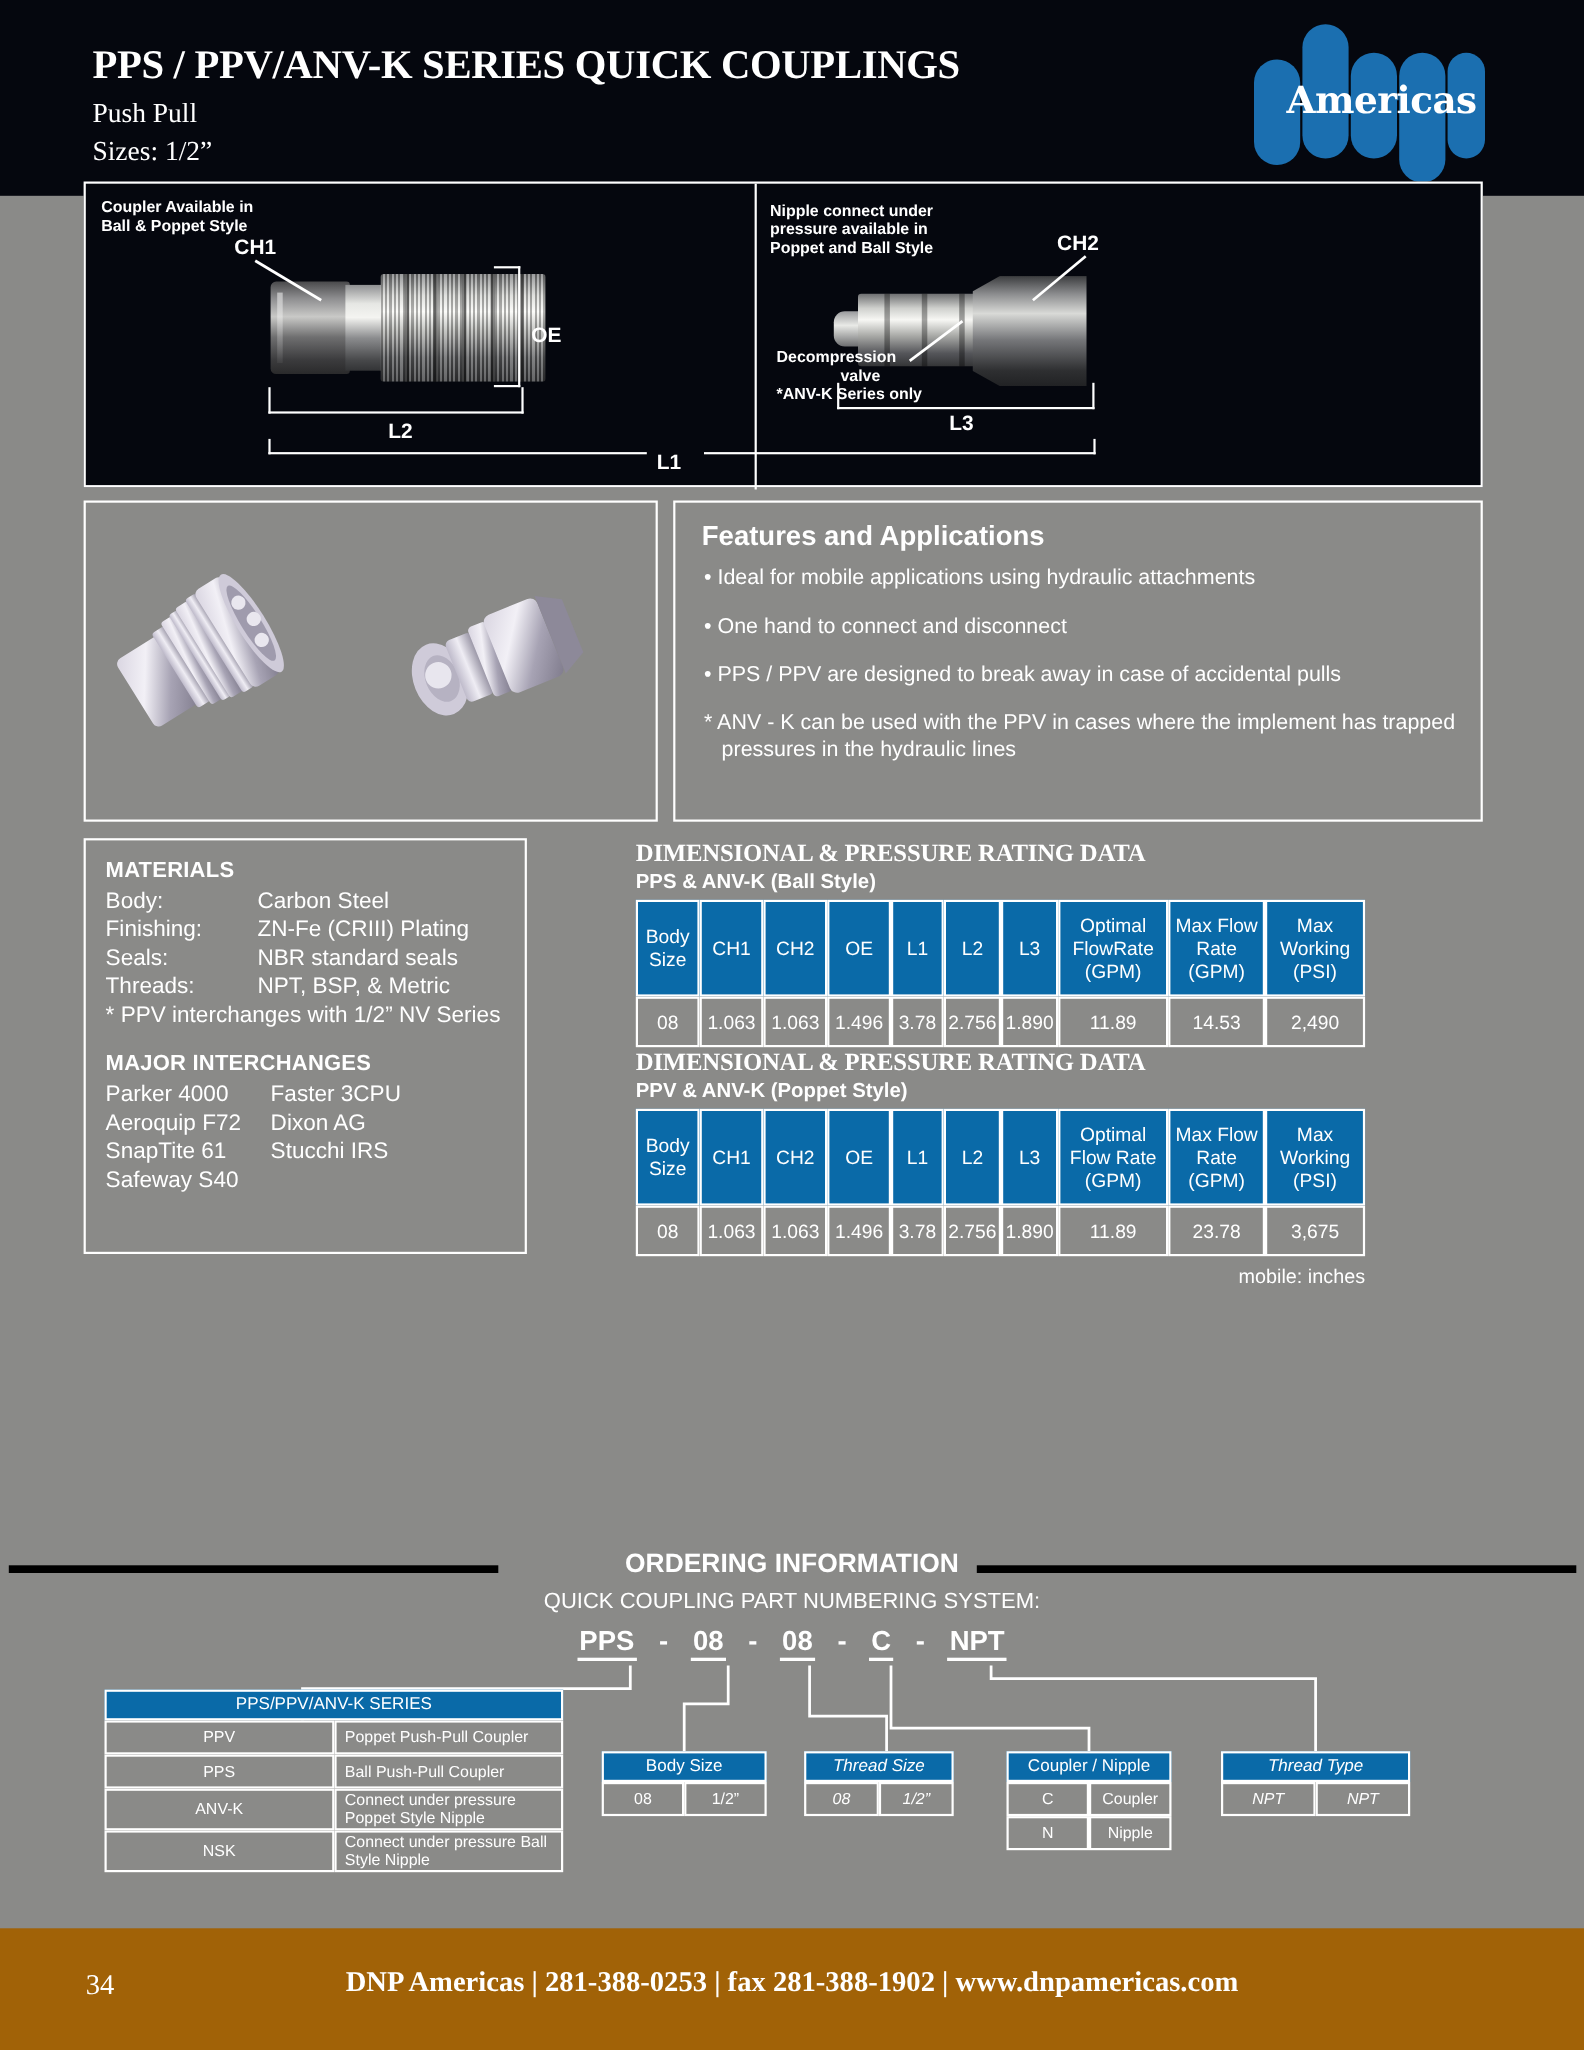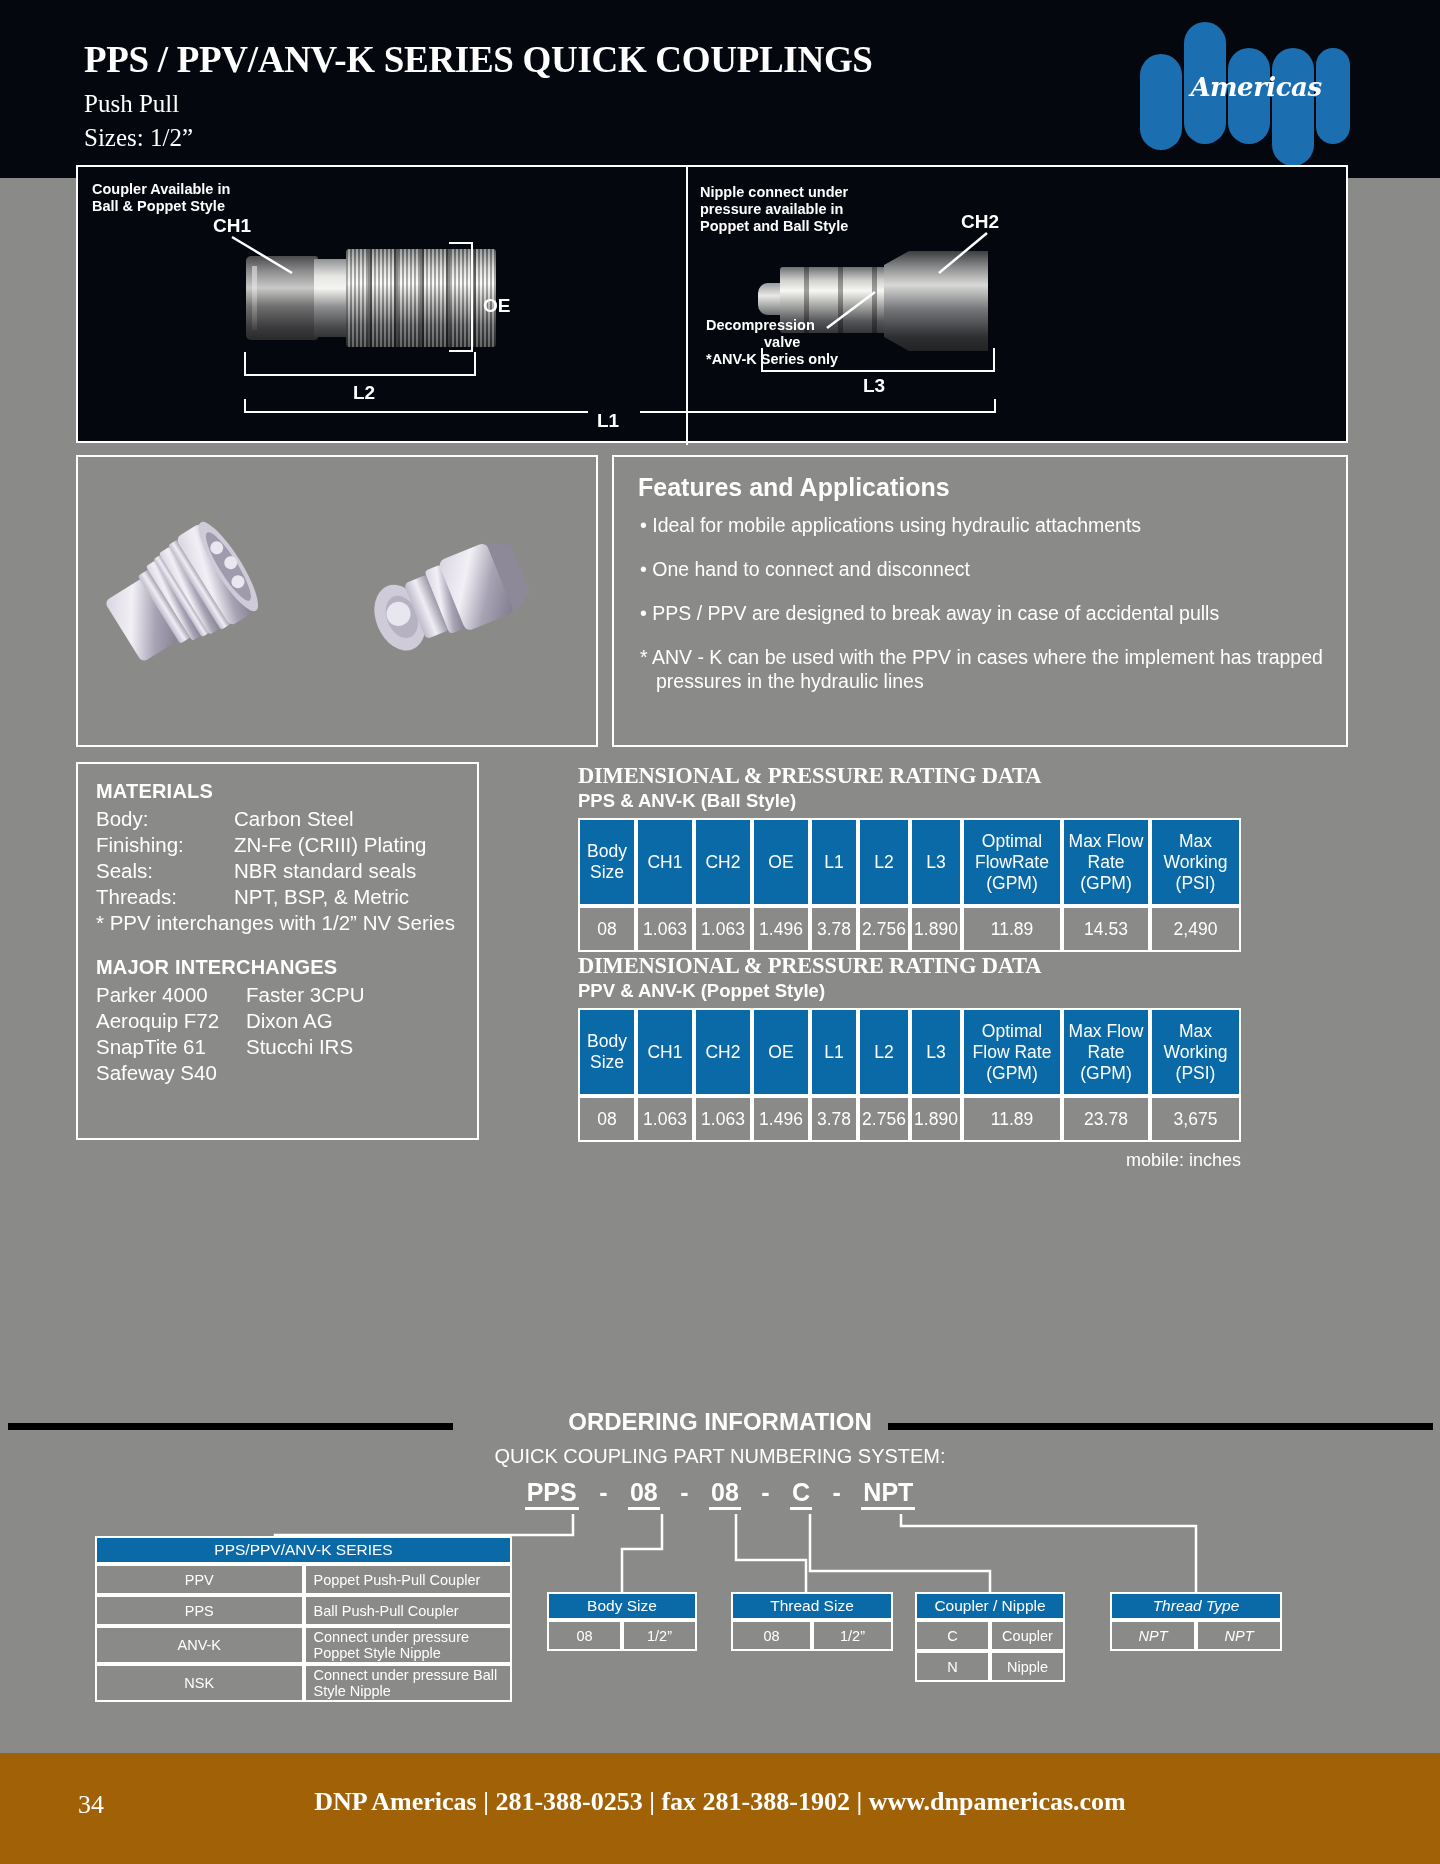--- a/index.html
+++ b/index.html
@@ -32,22 +32,22 @@
     font-family: "Liberation Serif", serif;
     font-size: 25px; color: #ffffff;
   }
   
   .logo { position: absolute; left: 1140px; top: 14px; width: 210px; height: 140px; }
   .logo .bar { position: absolute; background: #1b6fb0; border-radius: 22px; }
   .logo .americas {
     position: absolute; left: 26px; top: 58px; width: 180px;
     text-align: center;
     font-family: "DejaVu Serif", serif;
-    font-style: italic; font-weight: bold;
-    font-size: 26px; color: #ffffff;
+    font-weight: bold;
+    font-size: 34px; color: #ffffff;
     text-shadow: 1px 1px 0 #1b6fb0;
     letter-spacing: -0.5px;
   }
 
   
   .photo-panel {
     position: absolute; left: 76px; top: 165px; width: 1272px; height: 278px;
     background: #05070e;
     border: 2px solid #ffffff;
   }
@@ -573,21 +573,21 @@
       <tr>
     <th colspan="2">Body Size</th>
   </tr>
   <tr>
     <td class="code" style="width:75px">08</td>
     <td class="code">1/2”</td>
   </tr>
 </tbody>
   </table>
 
-<table class="key" style="position:absolute; left:731px; top:1592px; width:162px;">
+<table class="key" style="position:absolute; left:731px; top:1592px; width:136px;font-style:italic;">
   <tbody>
       <tr>
     <th colspan="2">Thread Size</th>
   </tr>
   <tr>
     <td class="code" style="width:75px">08</td>
     <td class="code">1/2”</td>
   </tr>
 </tbody>
   </table>

